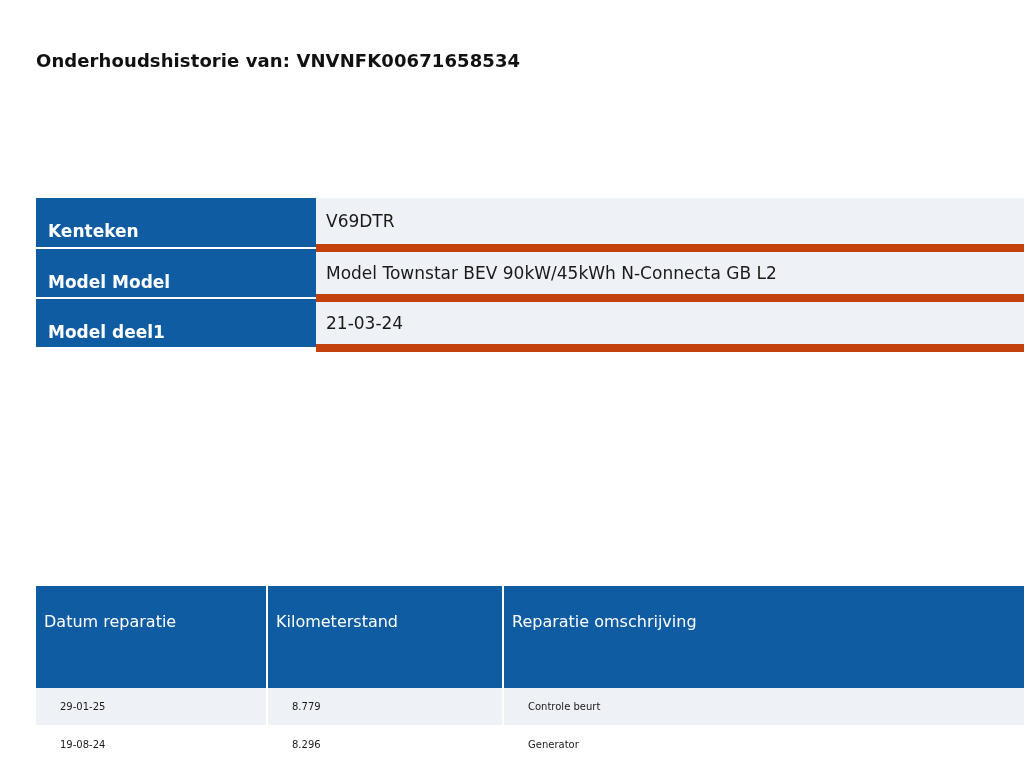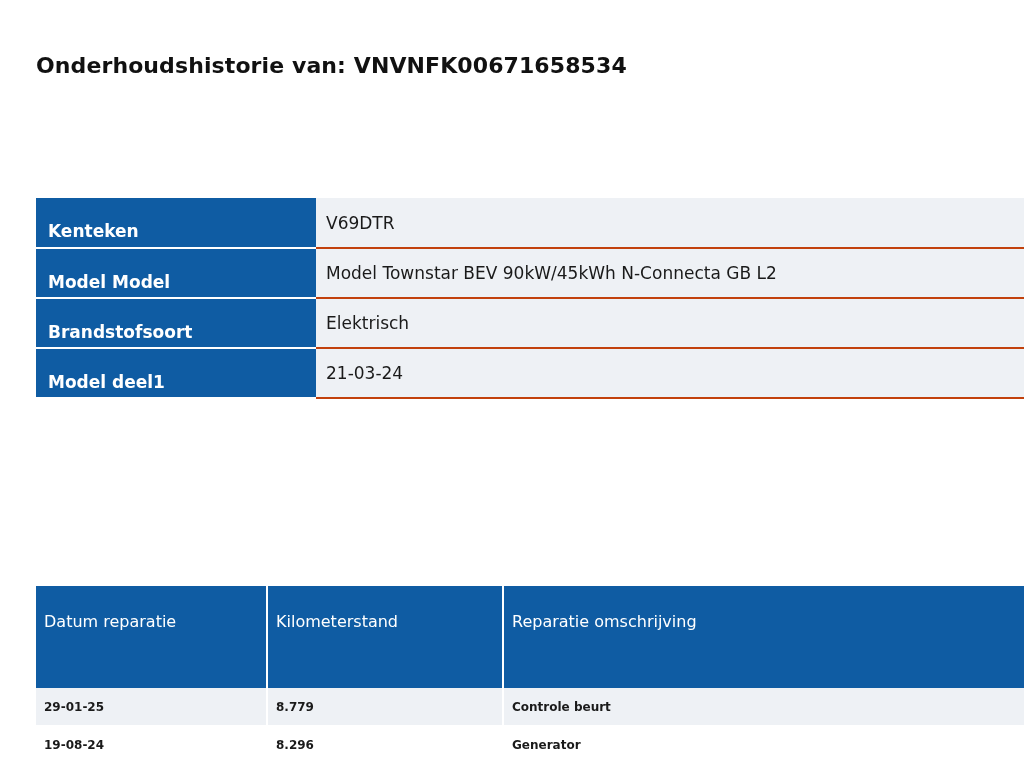--- a/index.html
+++ b/index.html
@@ -20,21 +20,21 @@
     width: 1024px;
     height: 768px;
     background: #ffffff;
   }
 
   
   .page-title {
     position: absolute;
     left: 36px;
     top: 38px;
-    font-size: 22px;
+    font-size: 18px;
     font-weight: bold;
     letter-spacing: 0.1px;
     color: #111111;
     white-space: nowrap;
   }
 
   
   .vehicle-table {
     position: absolute;
     left: 36px;
@@ -55,21 +55,21 @@
     padding: 17px 0 0 12px;
     width: 268px;
     border-bottom: 2px solid #ffffff;
     font-size: 17px;
     vertical-align: middle;
   }
   .vehicle-table td {
     background: #eef1f5;
     color: #1a1a1a;
     padding: 0 0 0 10px;
-    border-bottom: 2px solid #c2410c;
+    border-bottom: 8px solid #c2410c;
     font-weight: normal;
     font-size: 17px;
     vertical-align: middle;
   }
 
   
   .repairs-table {
     position: absolute;
     left: 36px;
     top: 586px;
@@ -88,27 +88,26 @@
     height: 76px;
     border-right: 2px solid #ffffff;
     font-size: 16px;
   }
   .repairs-table thead th:last-child {
     border-right: none;
   }
   .repairs-table tbody td {
     background: #eef1f5;
     color: #1a1a1a;
-    padding: 0 0 0 8px;
+    padding: 0 0 0 24px;
     height: 37px;
     border-right: 2px solid #ffffff;
     border-bottom: 1px solid #ffffff;
-    font-size: 12px;
+    font-size: 10px;
     vertical-align: middle;
-    font-weight: bold;
   }
   .repairs-table tbody tr:nth-child(even) td {
     background: #ffffff;
   }
   .repairs-table tbody td:last-child {
     border-right: none;
   }
   .col-date { width: 222px; }
   .col-km { width: 226px; }
   .col-desc { width: 540px; }
@@ -122,24 +121,20 @@
 
   <table class="vehicle-table">
     <tbody>
       <tr>
         <th>Kenteken</th>
         <td>V69DTR</td>
       </tr>
       <tr>
         <th>Model Model</th>
         <td>Model Townstar BEV 90kW/45kWh N-Connecta GB L2</td>
-      </tr>
-      <tr>
-        <th>Brandstofsoort</th>
-        <td>Elektrisch</td>
       </tr>
       <tr>
         <th>Model deel1</th>
         <td>21-03-24</td>
       </tr>
     </tbody>
   </table>
 
   <table class="repairs-table">
     <thead>

